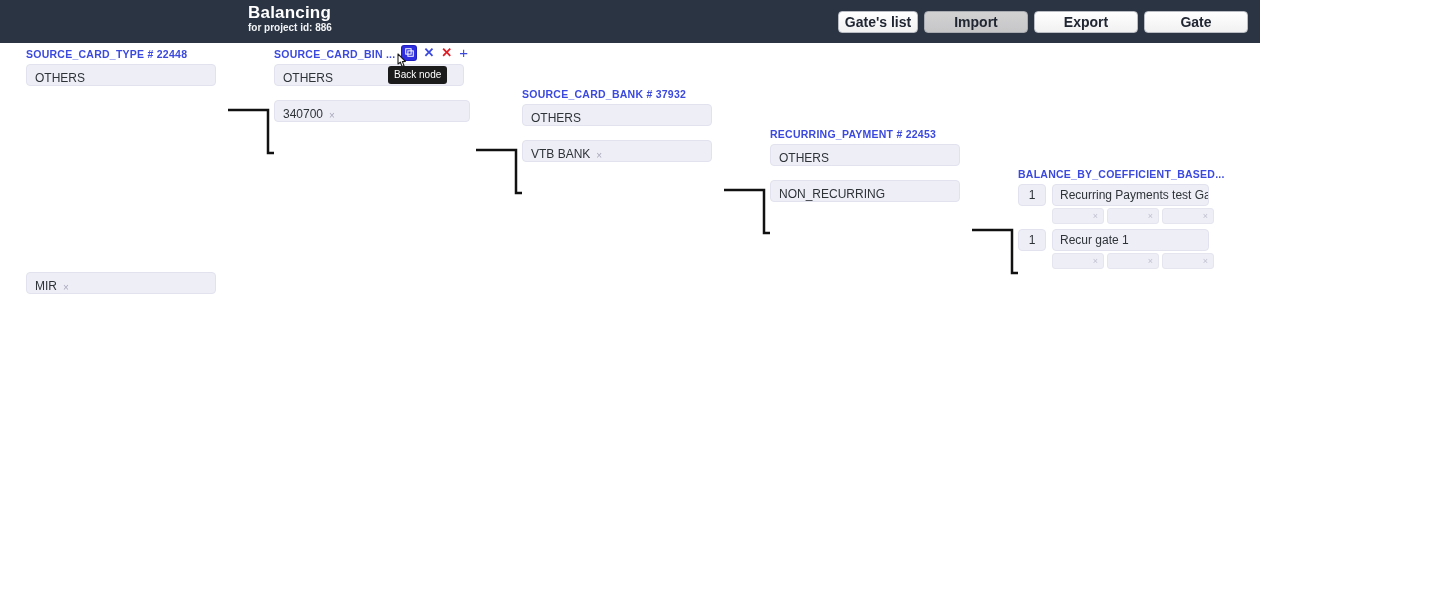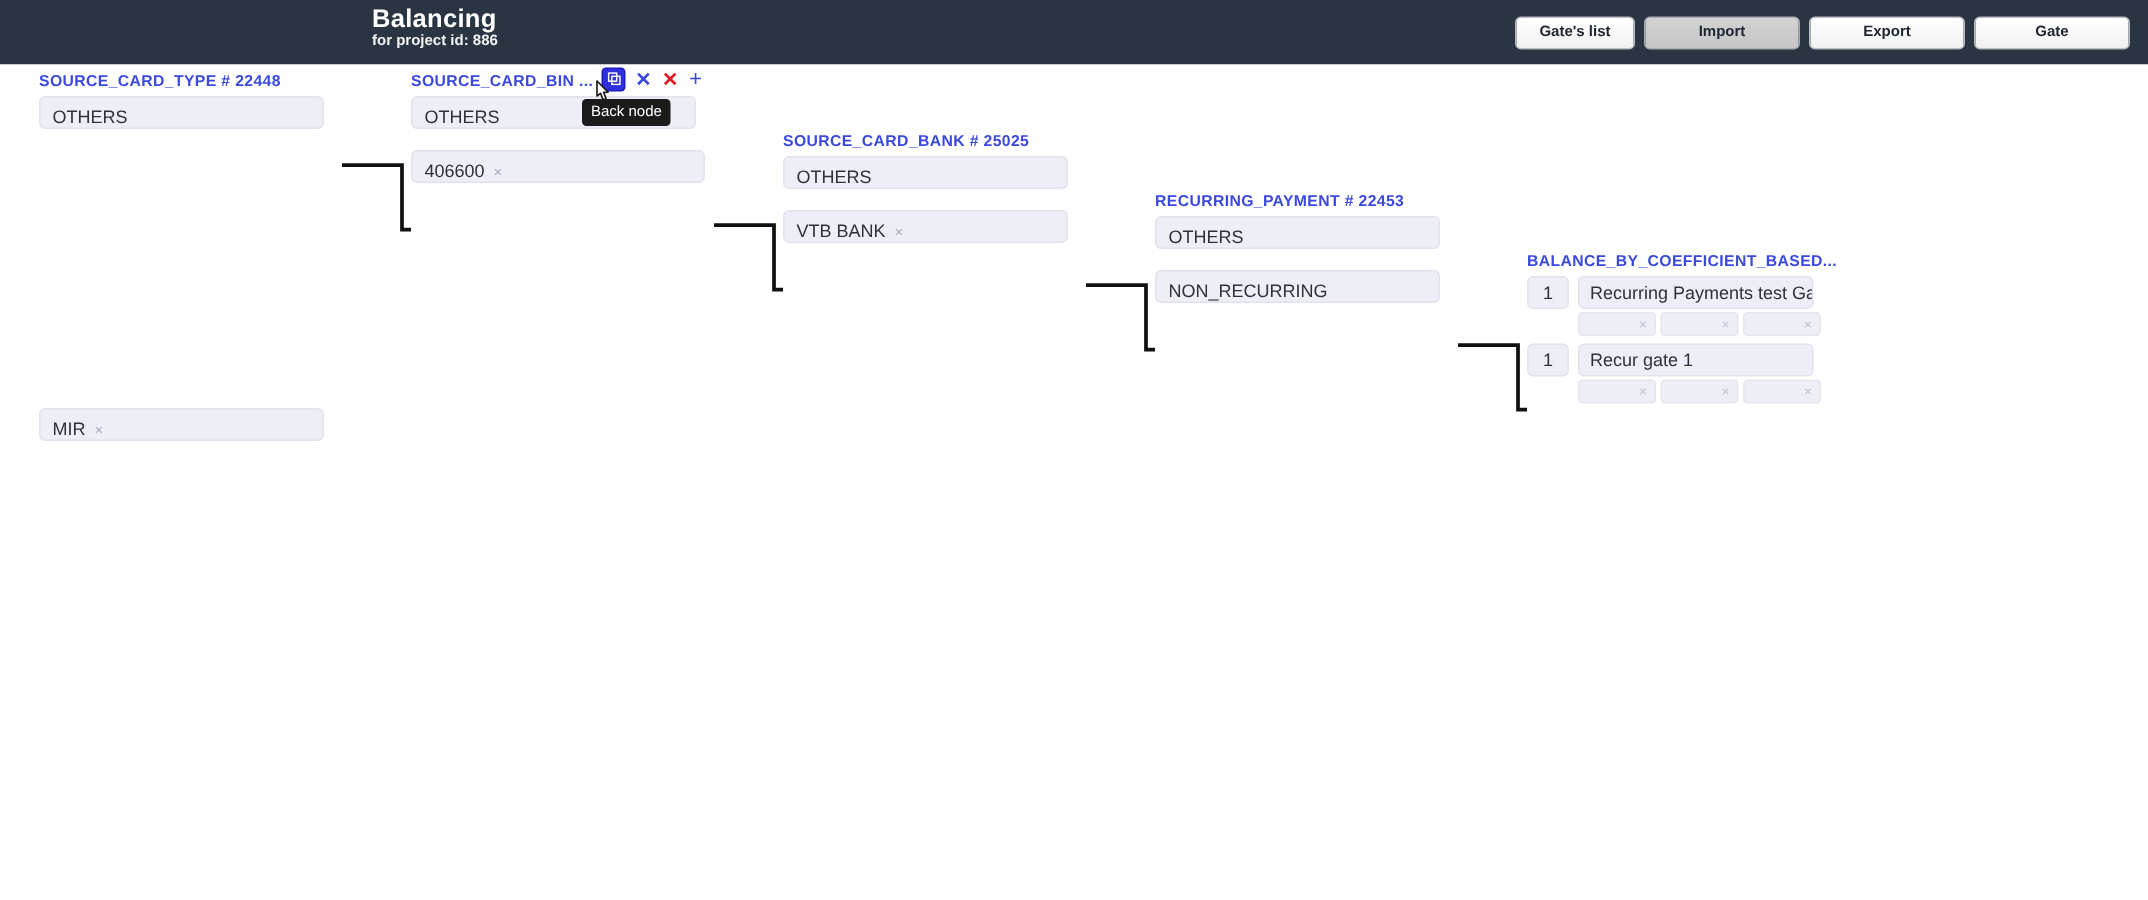--- a/index.html
+++ b/index.html
@@ -9,21 +9,21 @@
     width: 1432px; height: 600px;
     background: #ffffff;
     font-family: "Liberation Sans", sans-serif;
     overflow: hidden;
   }
 
   
   .topbar {
     position: absolute;
     left: 0; top: 0;
-    width: 1432px; height: 43px;
+    width: 1260px; height: 43px;
     background: #2a3442;
   }
   .brand {
     position: absolute;
     left: 248px; top: 3px;
     color: #ffffff;
     text-align: left;
   }
   .brand-title {
     font-size: 17px;
@@ -42,21 +42,21 @@
     right: 12px; top: 11px;
     display: flex;
     gap: 6px;
   }
   .tb-btn {
     width: 80px; height: 22px;
     border: 1px solid #b9bcc2;
     border-radius: 4px;
     background: linear-gradient(#ffffff, #f1f1f2);
     color: #202632;
-    font-size: 10px;
+    font-size: 14px;
     font-weight: bold;
     font-family: "Liberation Sans", sans-serif;
     cursor: pointer;
     padding: 0;
     line-height: 20px;
   }
   .tb-btn.wide { width: 104px; }
   .tb-btn.active {
     background: linear-gradient(#d2d2d3, #c6c6c8);
     border-color: #a8abb0;
@@ -311,28 +311,28 @@
   <div class="tooltip" style="left:388px; top:23px;">Back node</div>
 
   <div class="cursor" style="left:392px; top:8px;">
     <svg width="18" height="22" viewBox="0 0 18 22">
       <path d="M6 3 L6 13 L8.4 11.2 L10 15.4 L12 14.6 L10.4 10.6 L13.4 10.4 Z" fill="#ffffff" stroke="#1b1b1b" stroke-width="1.1" stroke-linejoin="round"></path>
     </svg>
   </div>
 
   <div class="node" style="left:274px; top:57px;">
     <div class="field wide">
-      <span class="val">406600</span>
+      <span class="val">340700</span>
       <span class="clear">×</span>
     </div>
   </div>
 
   <div class="node" style="left:522px; top:43px;">
     <div class="node-header">
-      <span class="node-label">SOURCE_CARD_BANK # 25025</span>
+      <span class="node-label">SOURCE_CARD_BANK # 37932</span>
     </div>
     <div class="field" style="margin-top:4px;">
       <span class="val">OTHERS</span>
     </div>
   </div>
 
   <div class="node" style="left:522px; top:97px;">
     <div class="field">
       <span class="val">VTB BANK</span>
       <span class="clear">×</span>

